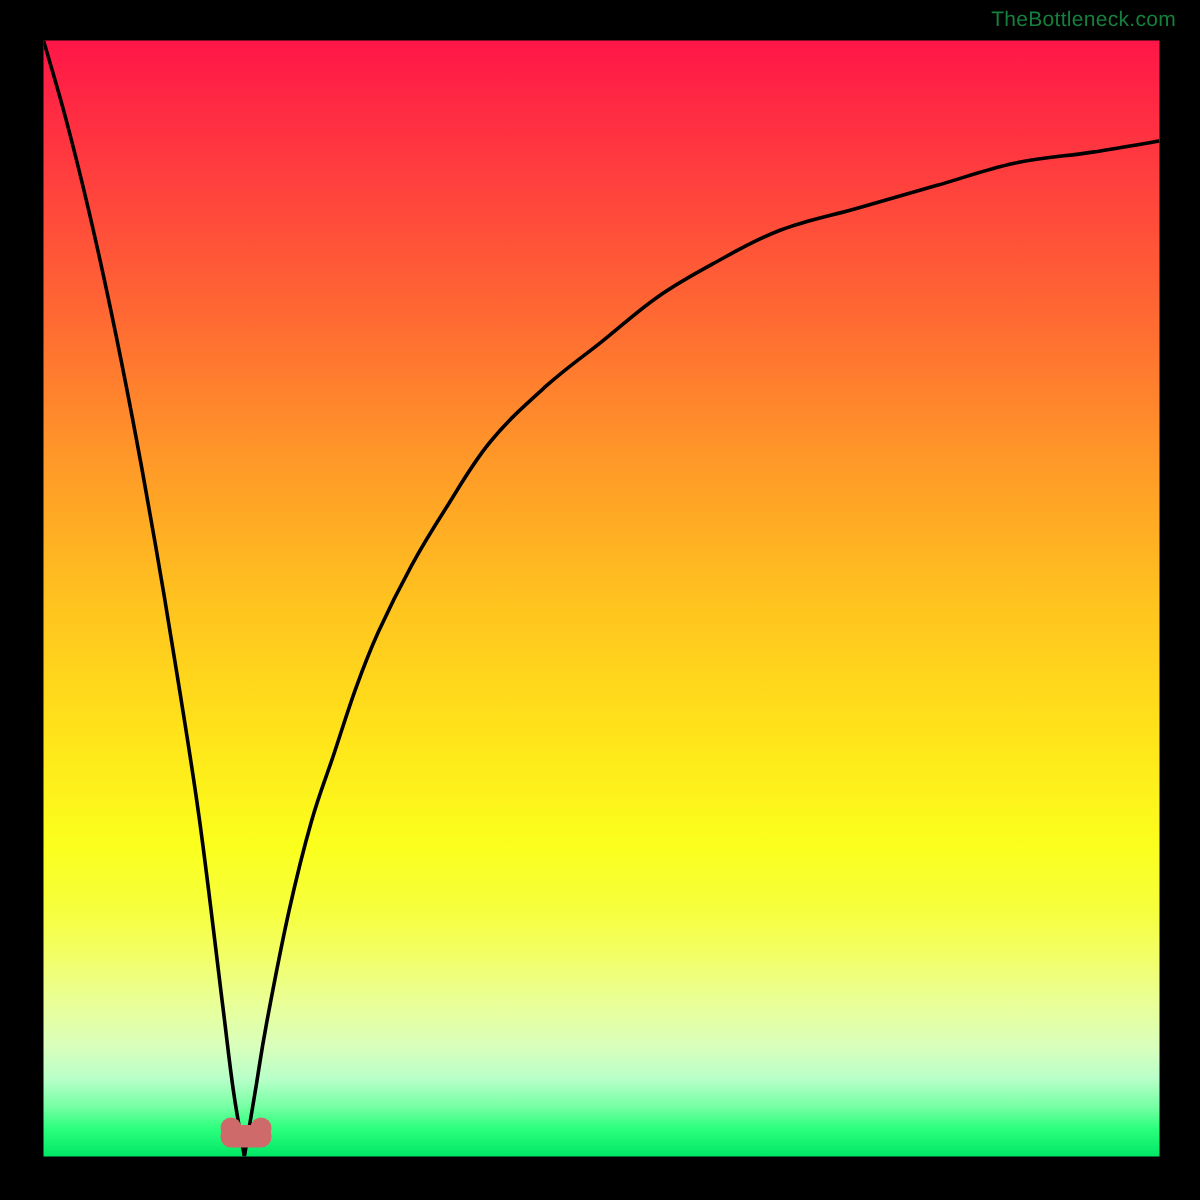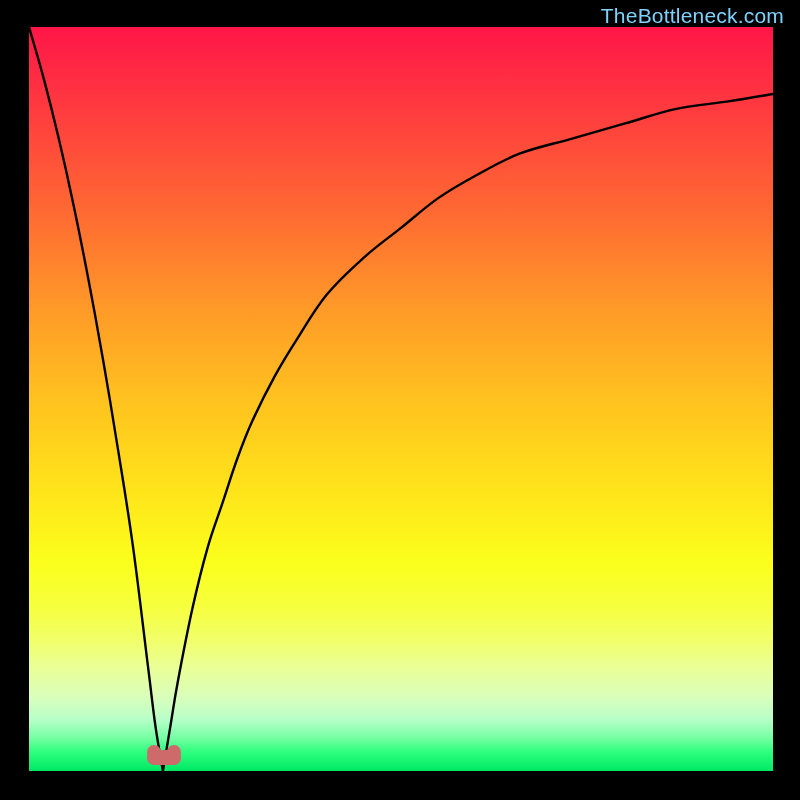--- a/index.html
+++ b/index.html
@@ -32,22 +32,22 @@
       #b9ffc9 93%,
       #77ffa4 95.5%,
       #2cff7d 97.5%,
       #00e765 100%
     );
   }
   .watermark {
     position: absolute;
     top: 4px;
     right: 16px;
-    color: #7dd3fc;
-    font-size: 21px;
+    color: #15803d;
+    font-size: 14px;
     letter-spacing: 0.2px;
     user-select: none;
   }
   svg.curve {
     position: absolute;
     left: 0;
     top: 0;
     width: 744px;
     height: 744px;
   }

